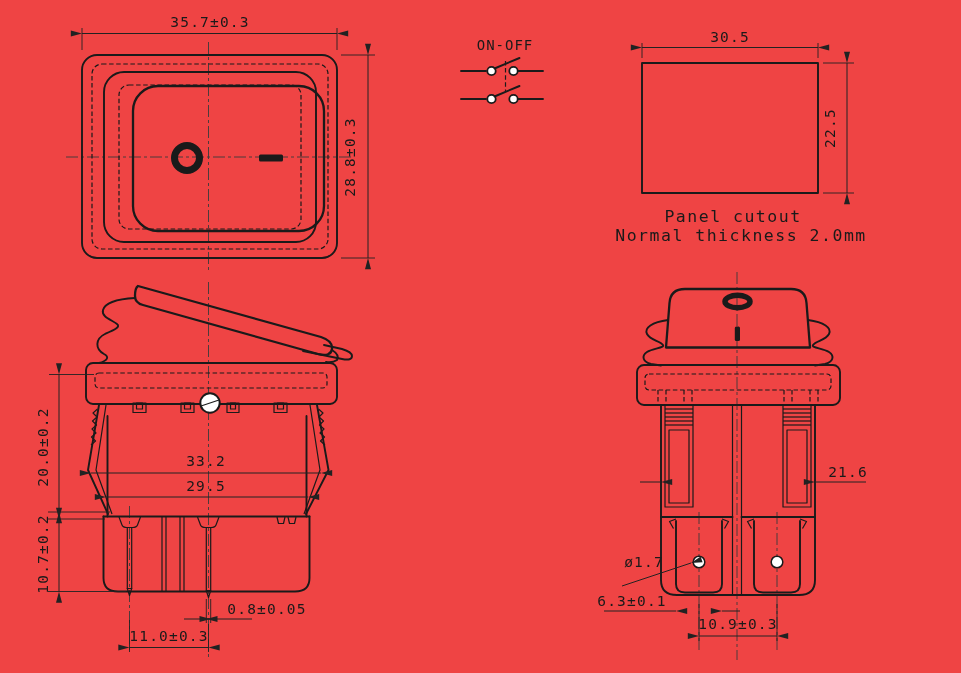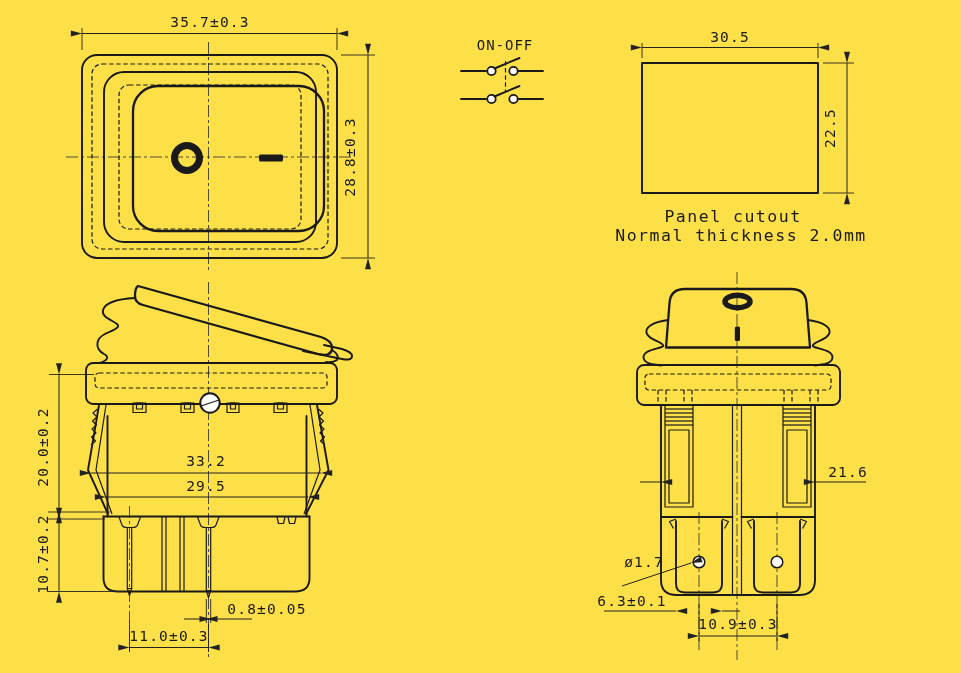--- a/index.html
+++ b/index.html
@@ -1,16 +1,16 @@
 <!DOCTYPE html>
 <html><head>
 <meta charset="utf-8">
 <style>
   html,body{margin:0;padding:0;background:#ffffff;}
-  .stage{width:961px;height:673px;position:relative;background:#fde047;overflow:hidden;}
+  .stage{width:961px;height:673px;position:relative;background:#ef4444;overflow:hidden;}
   svg{display:block;}
   .ol{fill:none;stroke:#1a1a1a;stroke-width:1.9;stroke-linejoin:round;stroke-linecap:round;}
   .olh{fill:none;stroke:#1a1a1a;stroke-width:2.3;stroke-linejoin:round;stroke-linecap:round;}
   .olt{fill:none;stroke:#1a1a1a;stroke-width:1.2;stroke-linejoin:round;}
   .dash{fill:none;stroke:#1a1a1a;stroke-width:1.2;stroke-dasharray:4.5 2.6;}
   .cl{fill:none;stroke:#3a3a3a;stroke-width:0.9;stroke-dasharray:12 3 3 3;}
   .dim{fill:none;stroke:#222222;stroke-width:1;}
   .ext{fill:none;stroke:#222222;stroke-width:0.9;}
   .ink{fill:#1a1a1a;stroke:none;}
   text.d{font-family:"DejaVu Sans Mono","Liberation Mono",monospace;font-size:14.5px;fill:#1a1a1a;letter-spacing:1.2px;}

